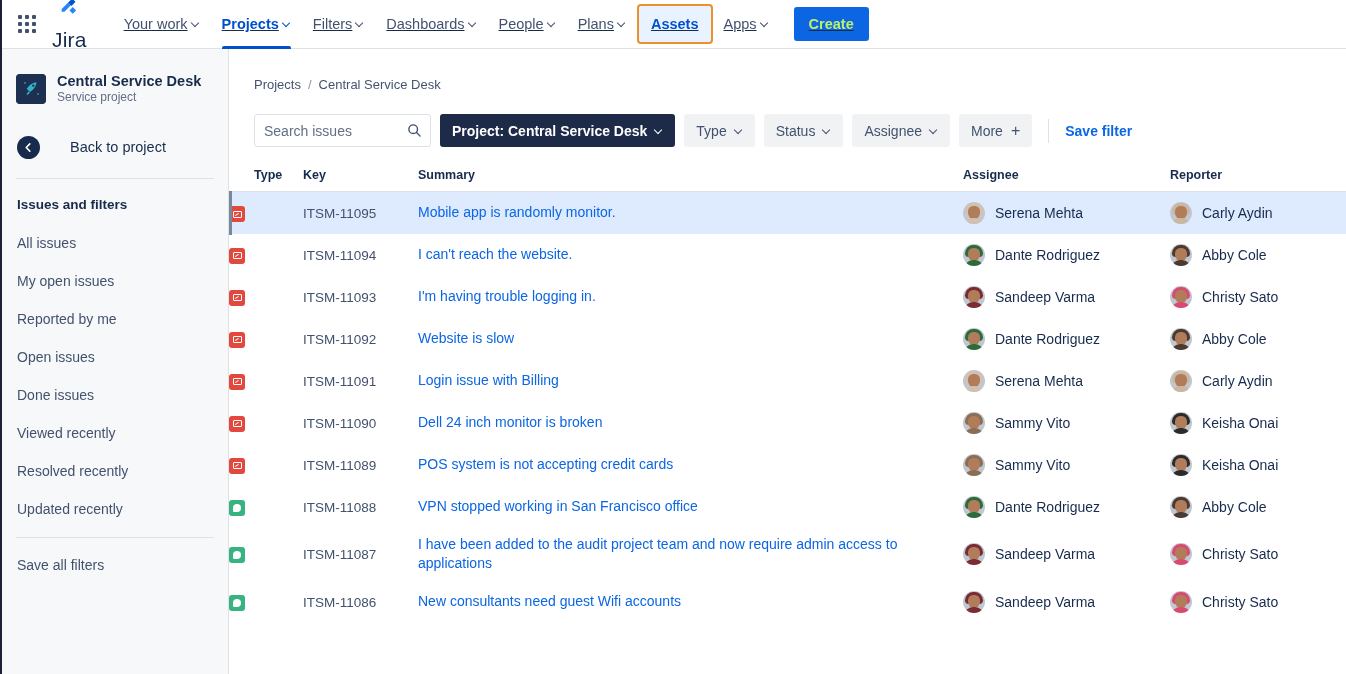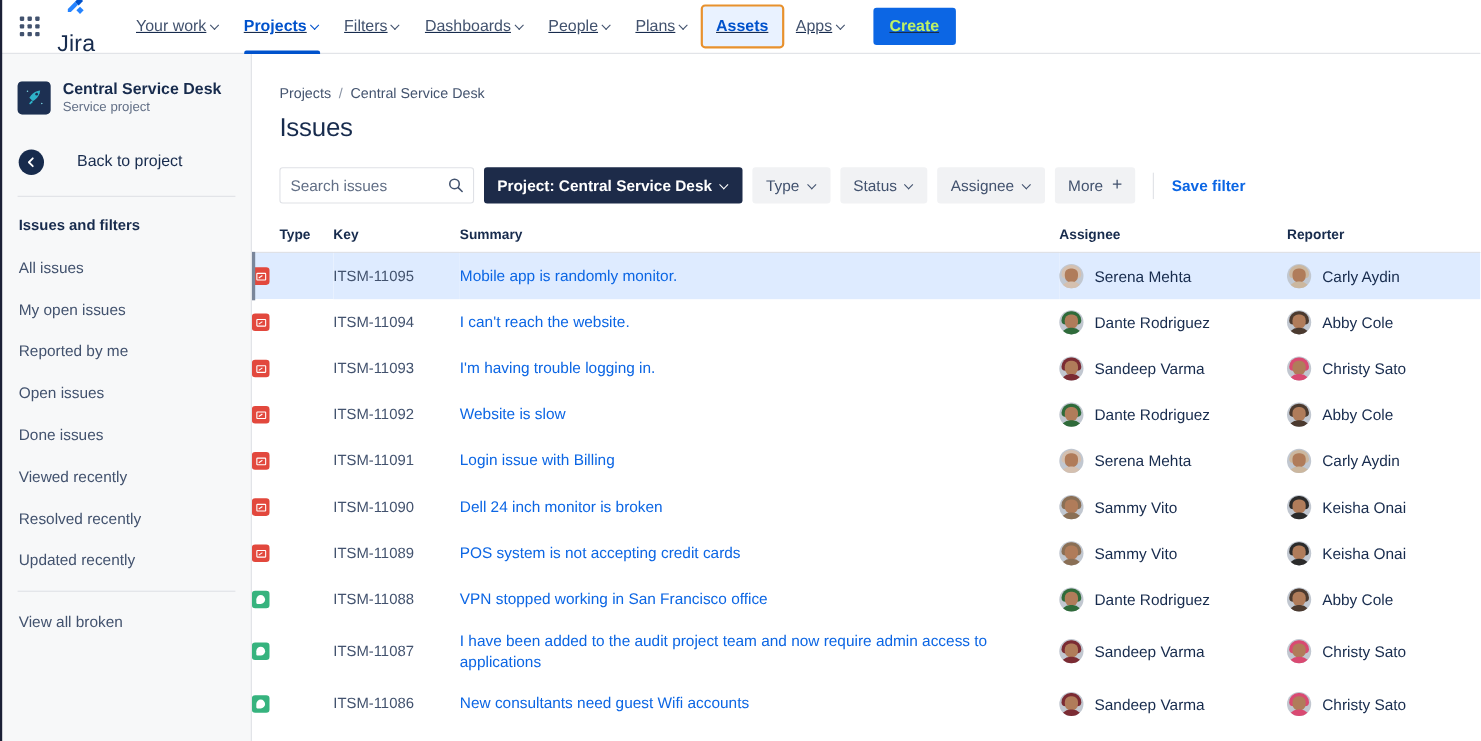--- a/index.html
+++ b/index.html
@@ -309,33 +309,32 @@
       <div class="sb-item">Reported by me</div>
       <div class="sb-item">Open issues</div>
       <div class="sb-item">Done issues</div>
       <div class="sb-item">Viewed recently</div>
       <div class="sb-item">Resolved recently</div>
       <div class="sb-item">Updated recently</div>
     </div>
 
     <div class="sb-divider2"></div>
     <div class="sb-list" style="margin-top:8px">
-      <div class="sb-item">View all broken</div>
+      <div class="sb-item">Save all filters</div>
     </div>
   </div>
 
   <div class="main">
 
     <div class="breadcrumb">
       <span class="bc-link">Projects</span>
       <span class="bc-sep">/</span>
       <span class="bc-link">Central Service Desk</span>
     </div>
 
-    <div class="page-title">Issues</div>
 
     <div class="toolbar">
       <div class="search-box">
         <input type="text" placeholder="Search issues" style="">
         <span class="search-ico">
           <svg width="15" height="15" viewBox="0 0 16 16" aria-hidden="true">
             <circle cx="6.6" cy="6.6" r="4.6" fill="none" stroke="#42526e" stroke-width="1.5"></circle>
             <path d="M10.2 10.2L14 14" stroke="#42526e" stroke-width="1.5" stroke-linecap="round"></path>
           </svg>
         </span>

